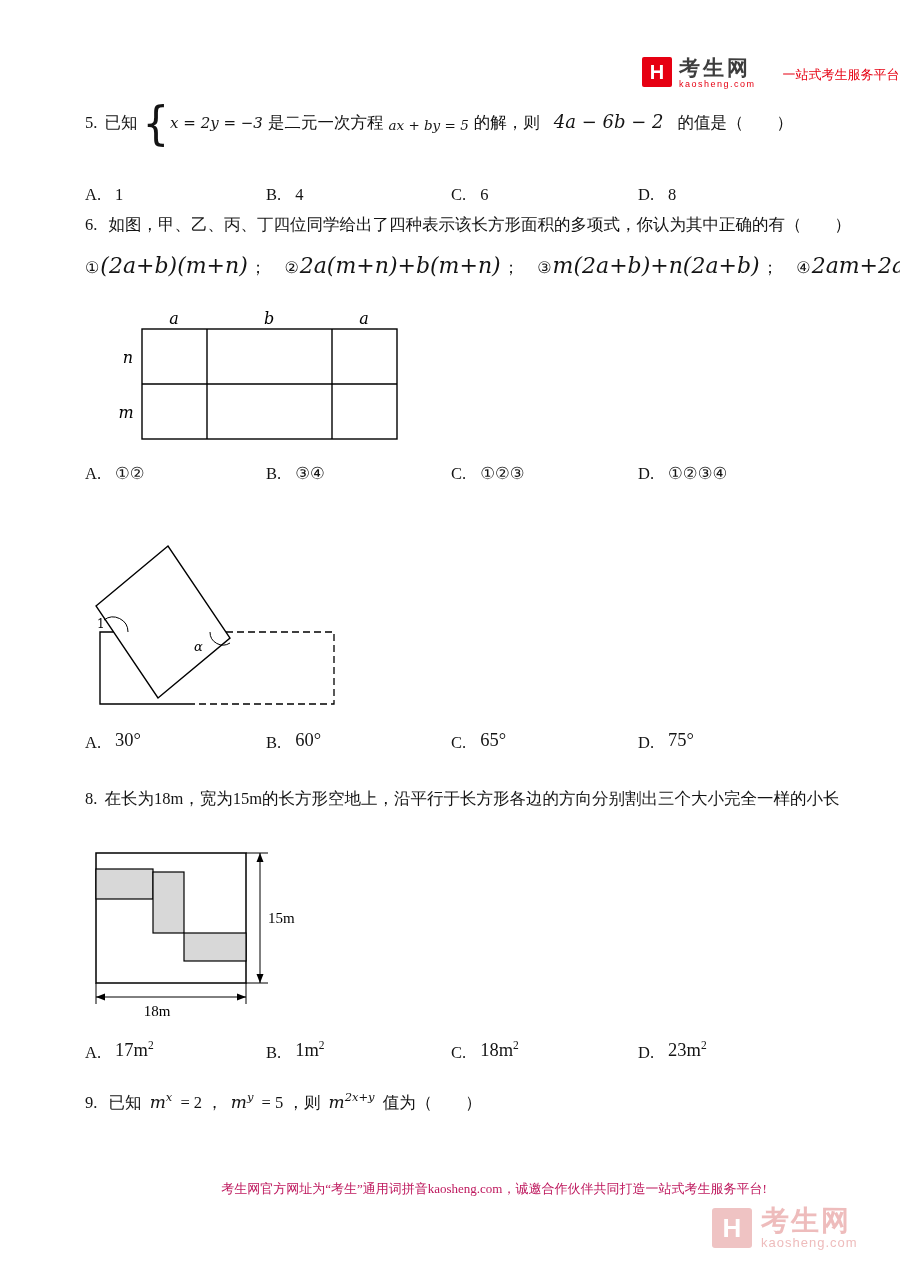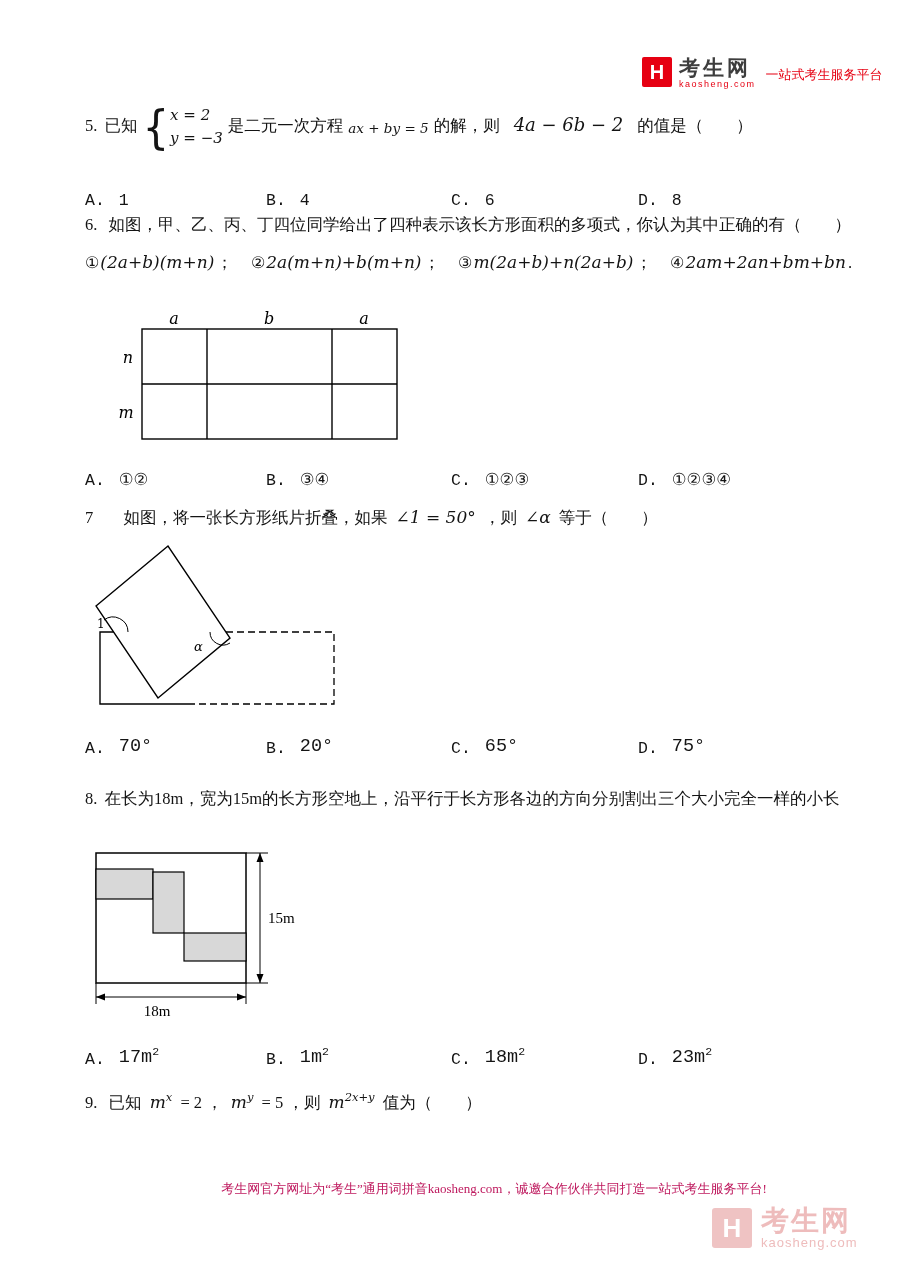--- a/index.html
+++ b/index.html
@@ -8,50 +8,50 @@
   .page{position:relative;width:900px;height:1273px;overflow:hidden;background:#fff;}
 
   
   .brand{position:absolute;top:57px;left:642px;display:flex;align-items:flex-start;}
   .brand-icon{width:30px;height:30px;background:#e60012;color:#fff;text-align:center;
               font:bold 20px/30px "Liberation Sans",sans-serif;border-radius:2px;flex:0 0 auto;}
   .brand-col{margin-left:7px;}
   .brand-name{font-size:21px;font-weight:bold;color:#3d3d3d;letter-spacing:3px;line-height:1.05;
               font-family:"Liberation Sans",sans-serif;}
   .brand-domain{font-size:9px;color:#e60012;letter-spacing:1.5px;font-family:"Liberation Sans",sans-serif;}
-  .brand-tagline{margin-left:10px;margin-top:9px;color:#e60012;font-size:13px;
+  .brand-tagline{margin-left:27px;margin-top:9px;color:#e60012;font-size:13px;
                  font-family:"Liberation Sans",sans-serif;}
 
   
   .q{position:absolute;left:85px;font-size:16.5px;white-space:nowrap;line-height:1.35;}
   .row{display:flex;align-items:center;}
   .num{margin-right:7px;}
   .num-wide{margin-right:26px;}
   .math{font-style:italic;font-family:"DejaVu Serif",serif;}
   .brace{display:inline-block;font-size:42px;line-height:.9;margin:0 1px 0 5px;
          font-family:"DejaVu Sans",sans-serif;font-weight:400;transform:scaleY(1.12);}
-  .sys{display:inline-flex;flex-direction:column;font-size:15px;line-height:1.5;margin-right:5px;}
+  .sys{display:inline-flex;flex-direction:row;font-size:15px;line-height:1.5;margin-right:5px;}
   .sys span{display:block;}
   .small-eq{font-size:13.5px;position:relative;top:2px;margin:0 5px;}
   .big-eq{font-size:18px;margin:0 14px;position:relative;top:-1px;}
   .angle-eq{font-size:17px;margin:0 4px;}
   .qwrap{white-space:normal;width:762px;line-height:35px;}
 
   
   .opts{position:absolute;left:85px;height:28px;font-size:16.5px;white-space:nowrap;}
-  .opt{position:absolute;top:10px;font-family:Liberation Mono, monospace;}
+  .opt{position:absolute;top:4px;}
   .o1{left:0;} .o2{left:181px;} .o3{left:366px;} .o4{left:553px;}
   .ol{margin-right:14px;}
   .bigval{font-size:18.5px;display:inline-block;position:relative;top:-2px;}
   sup{font-size:11.5px;}
 
   
   .fitem{margin-right:2px;}
   .fnum{margin-right:1px;font-size:16px;}
-  .fexpr{font-size:17px;}
+  .fexpr{font-size:22px;}
   .fsep{margin:0 12px 0 2px;}
 
   
   .fig{position:absolute;}
   .svg-math{font-family:"DejaVu Serif",serif;font-style:italic;font-size:16px;fill:#000;}
   .svg-label{font-family:"DejaVu Serif",serif;font-size:12px;fill:#000;}
   .svg-alpha{font-family:"DejaVu Serif",serif;font-style:italic;font-size:13px;fill:#000;}
   .svg-dim{font-family:"Liberation Serif",serif;font-size:15px;fill:#000;}
   .shade{fill:#d8d8d8;stroke:#000;stroke-width:1.2;}
   .ln{stroke:#000;stroke-width:1.4;fill:none;}
@@ -130,47 +130,39 @@
     <line x1="30" y1="73" x2="285" y2="73" class="ln"></line>
   </svg>
 
   <div class="opts" style="top:460px;">
     <span class="opt o1"><span class="ol">A.</span><span class="ov">①②</span></span>
     <span class="opt o2"><span class="ol">B.</span><span class="ov">③④</span></span>
     <span class="opt o3"><span class="ol">C.</span><span class="ov">①②③</span></span>
     <span class="opt o4"><span class="ol">D.</span><span class="ov">①②③④</span></span>
   </div>
 
-  <div class="q" style="top:506px;">
-    <span class="num num-wide">7</span>
-    <span>如图，将一张长方形纸片折叠，如果</span>
-    <span class="math angle-eq">∠1 = 50°</span>
-    <span>，则</span>
-    <span class="math angle-eq">∠α</span>
-    <span>等于（　　）</span>
-  </div>
 
   <svg class="fig" style="left:88px;top:540px;" width="255" height="178" viewBox="0 0 255 178">
 
     <path d="M138 92 L246 92 L246 164 L103 164" class="dash"></path>
 
     <path d="M138 92 L12 92 L12 164 L103 164" class="ln"></path>
 
     <polygon points="8,66 80,6 142,98 70,158" fill="#ffffff" stroke="#000" stroke-width="1.4"></polygon>
 
     <path d="M40 92 A15 15 0 0 0 16 80" class="lnthin"></path>
     <text x="9" y="88" class="svg-label">1</text>
 
     <path d="M122 92 A13 13 0 0 0 142 103" class="lnthin"></path>
     <text x="106" y="111" class="svg-alpha">α</text>
   </svg>
 
   <div class="opts" style="top:728px;">
-    <span class="opt o1"><span class="ol">A.</span><span class="ov bigval">70°</span></span>
-    <span class="opt o2"><span class="ol">B.</span><span class="ov bigval">20°</span></span>
+    <span class="opt o1"><span class="ol">A.</span><span class="ov bigval">30°</span></span>
+    <span class="opt o2"><span class="ol">B.</span><span class="ov bigval">60°</span></span>
     <span class="opt o3"><span class="ol">C.</span><span class="ov bigval">65°</span></span>
     <span class="opt o4"><span class="ol">D.</span><span class="ov bigval">75°</span></span>
   </div>
 
   <div class="q qwrap" style="top:781px;">
     <div><span class="num">8.</span><span>在长为18m，宽为15m的长方形空地上，沿平行于长方形各边的方向分别割出三个大小完全一样的小长</span></div>
   </div>
 
   <svg class="fig" style="left:95px;top:847px;" width="215" height="172" viewBox="0 0 215 172">
     <rect x="1" y="6" width="150" height="130" fill="none" stroke="#000" stroke-width="1.5"></rect>

